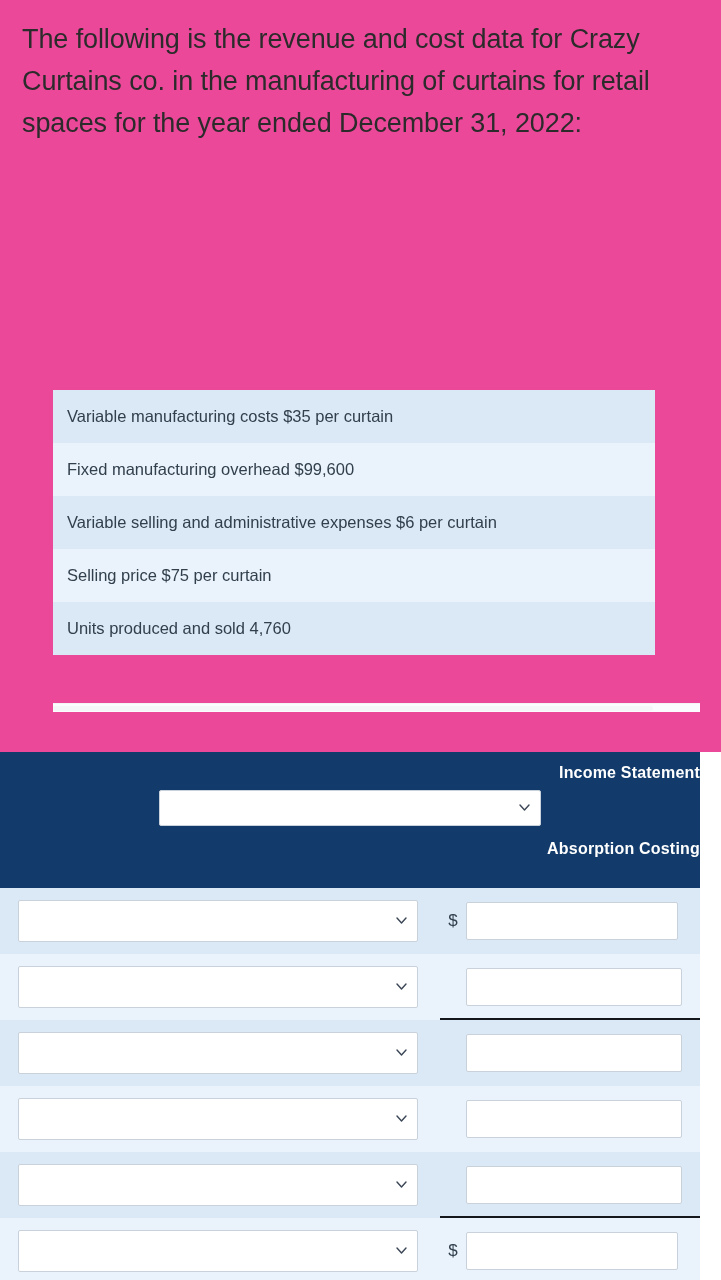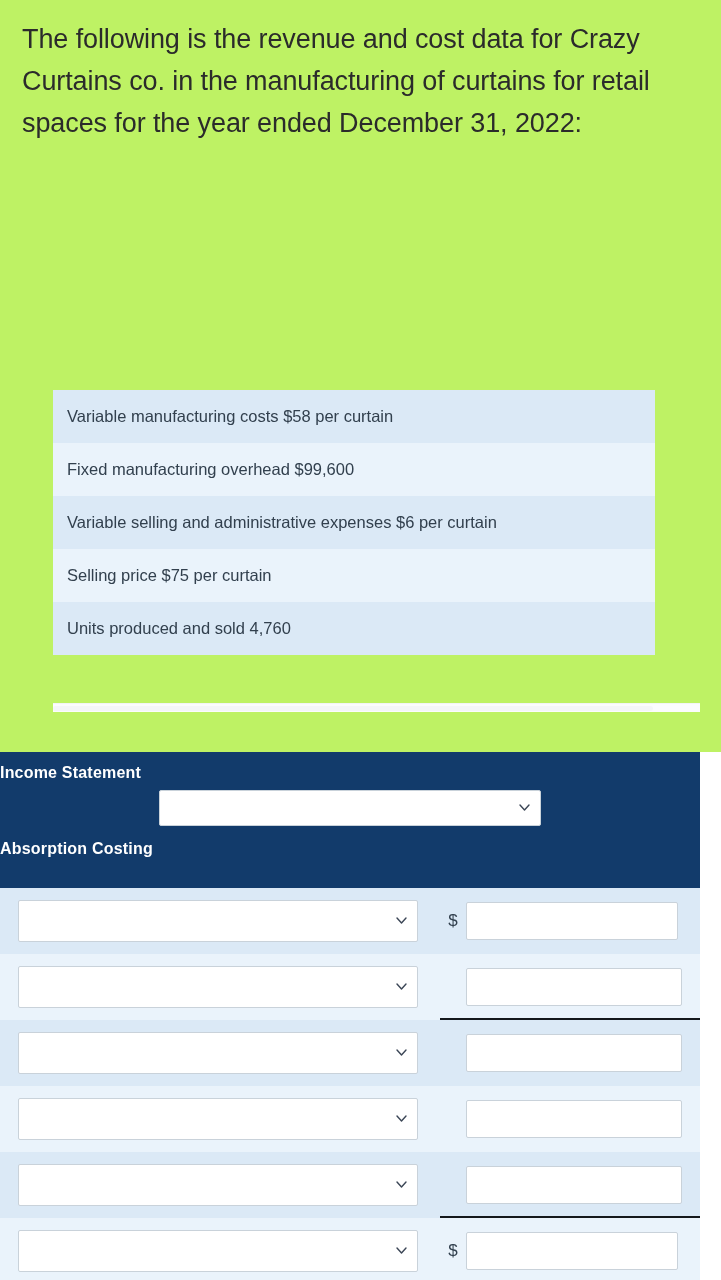--- a/index.html
+++ b/index.html
@@ -7,21 +7,21 @@
     margin: 0; padding: 0;
     width: 721px; height: 1280px;
     background: #ffffff;
     font-family: "Liberation Sans", sans-serif;
     overflow: hidden;
   }
   #page {
     position: relative;
     width: 721px;
     height: 1280px;
-    background: #bef264;
+    background: #ec4899;
   }
 
   
   .prompt {
     position: absolute;
     left: 22px;
     top: 18px;
     width: 660px;
     font-size: 27px;
     line-height: 42px;
@@ -84,21 +84,21 @@
     width: 700px;
     height: 528px;
     background: #eaf3fb;
   }
   .stmt-header {
     position: relative;
     width: 700px;
     height: 136px;
     background: #123b6b;
     padding-top: 8px;
-    text-align: left;
+    text-align: right;
   }
   .stmt-title {
     color: #ffffff;
     font-size: 16px;
     font-weight: bold;
     line-height: 26px;
     letter-spacing: 0.2px;
   }
   .stmt-subtitle {
     color: #ffffff;
@@ -215,21 +215,21 @@
 <body>
 
 <div id="page">
 
   <div class="prompt">The following is the revenue and cost data for Crazy Curtains co. in the manufacturing of curtains for retail spaces for the year ended December 31, 2022:</div>
 
   <div class="facts-wrap">
     <table class="facts-table">
       <tbody>
         <tr>
-          <td>Variable manufacturing costs $58 per curtain</td>
+          <td>Variable manufacturing costs $35 per curtain</td>
         </tr>
         <tr>
           <td>Fixed manufacturing overhead $99,600</td>
         </tr>
         <tr>
           <td>Variable selling and administrative expenses $6 per curtain</td>
         </tr>
         <tr>
           <td>Selling price $75 per curtain</td>
         </tr>

